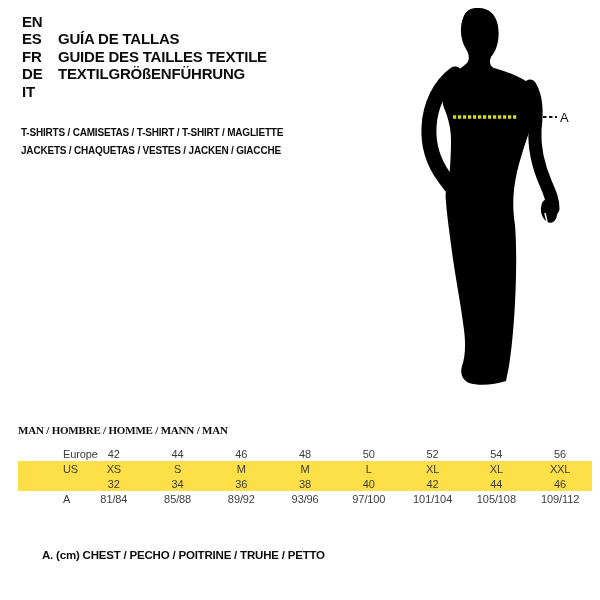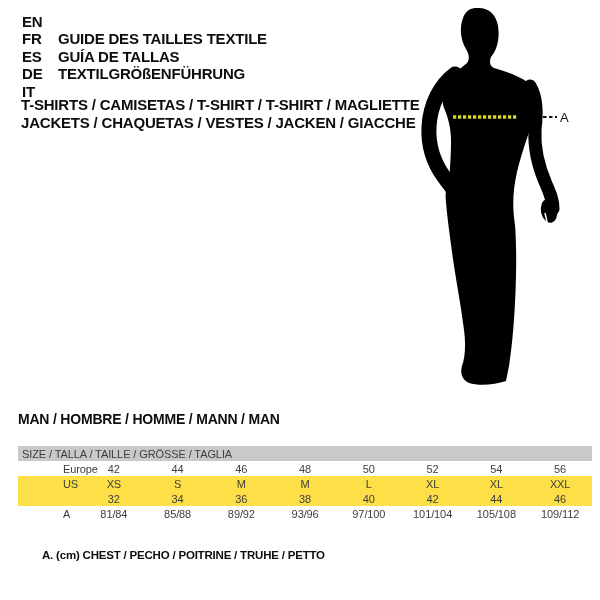--- a/index.html
+++ b/index.html
@@ -7,29 +7,29 @@
     width:600px;height:600px;position:relative;overflow:hidden;
     background:#ffffff;color:#0d0d0d;
     font-family:"Liberation Sans","DejaVu Sans",sans-serif;
   }
   
   .lang-list{position:absolute;left:22px;top:13px;font-weight:bold;
     font-size:15px;line-height:17.4px;letter-spacing:-0.2px;}
   .lang-row{display:flex;}
   .lang-code{width:36px;flex:0 0 36px;}
   
-  .garments{position:absolute;left:21px;top:96px;font-weight:bold;
-    font-size:15px;line-height:18px;letter-spacing:-0.2px;}
+  .garments{position:absolute;left:21px;top:124px;font-weight:bold;
+    font-size:10px;line-height:18px;letter-spacing:-0.2px;}
   
   .figure-svg{position:absolute;left:0;top:0;}
   .measure-a-text{font-family:"Liberation Sans","DejaVu Sans",sans-serif;
     font-size:13px;fill:#111;}
   
-  .section-title{position:absolute;left:18px;top:411px;font-weight:bold;
-    font-size:14px;letter-spacing:-0.2px;}
+  .section-title{position:absolute;left:18px;top:424px;font-weight:bold;
+    font-size:11px;letter-spacing:-0.2px;font-family:Liberation Serif, serif;}
   
   .size-table{position:absolute;left:18px;top:446px;width:574px;
     font-size:11px;color:#3d3d3d;letter-spacing:-0.1px;}
   .thead{height:15px;background:#c9c9c9;display:flex;align-items:center;
     padding-left:4px;box-sizing:border-box;}
   .trow{display:grid;grid-template-columns:64px repeat(8,1fr);height:15px;
     align-items:center;}
   .trow.shaded{background:#fde047;}
   .tlabel{padding-left:4px;text-align:left;margin-left:41px;}
   .tval{text-align:center;}
@@ -38,26 +38,26 @@
     font-size:11.5px;letter-spacing:-0.2px;margin-left:24px;}
 </style>
 </head>
 <body>
 
 <div class="lang-list">
   <div class="lang-row">
     <span class="lang-code">EN</span>
   </div>
   <div class="lang-row">
+    <span class="lang-code">ES</span>
+    <span>GUÍA DE TALLAS</span>
+  </div>
+  <div class="lang-row">
     <span class="lang-code">FR</span>
     <span>GUIDE DES TAILLES TEXTILE</span>
-  </div>
-  <div class="lang-row">
-    <span class="lang-code">ES</span>
-    <span>GUÍA DE TALLAS</span>
   </div>
   <div class="lang-row">
     <span class="lang-code">DE</span>
     <span>TEXTILGRÖßENFÜHRUNG</span>
   </div>
   <div class="lang-row">
     <span class="lang-code">IT</span>
   </div>
 </div>
 
@@ -103,21 +103,20 @@
   <line x1="453" y1="117" x2="518" y2="117" stroke="#d3d81a" stroke-width="3.5" stroke-dasharray="3.2 1.8"></line>
 
   <line x1="543" y1="117" x2="557" y2="117" stroke="#111" stroke-width="2" stroke-dasharray="3.5 2.5"></line>
 
   <text class="measure-a-text" x="560" y="122">A</text>
 </svg>
 
 <div class="section-title">MAN / HOMBRE / HOMME / MANN / MAN</div>
 
 <div class="size-table">
-  <div class="thead">SIZE / TALLA / TAILLE / GRÖSSE / TAGLIA</div>
 
   <div class="trow">
     <div class="tlabel">Europe</div>
     <div class="tval">42</div>
     <div class="tval">44</div>
     <div class="tval">46</div>
     <div class="tval">48</div>
     <div class="tval">50</div>
     <div class="tval">52</div>
     <div class="tval">54</div>

